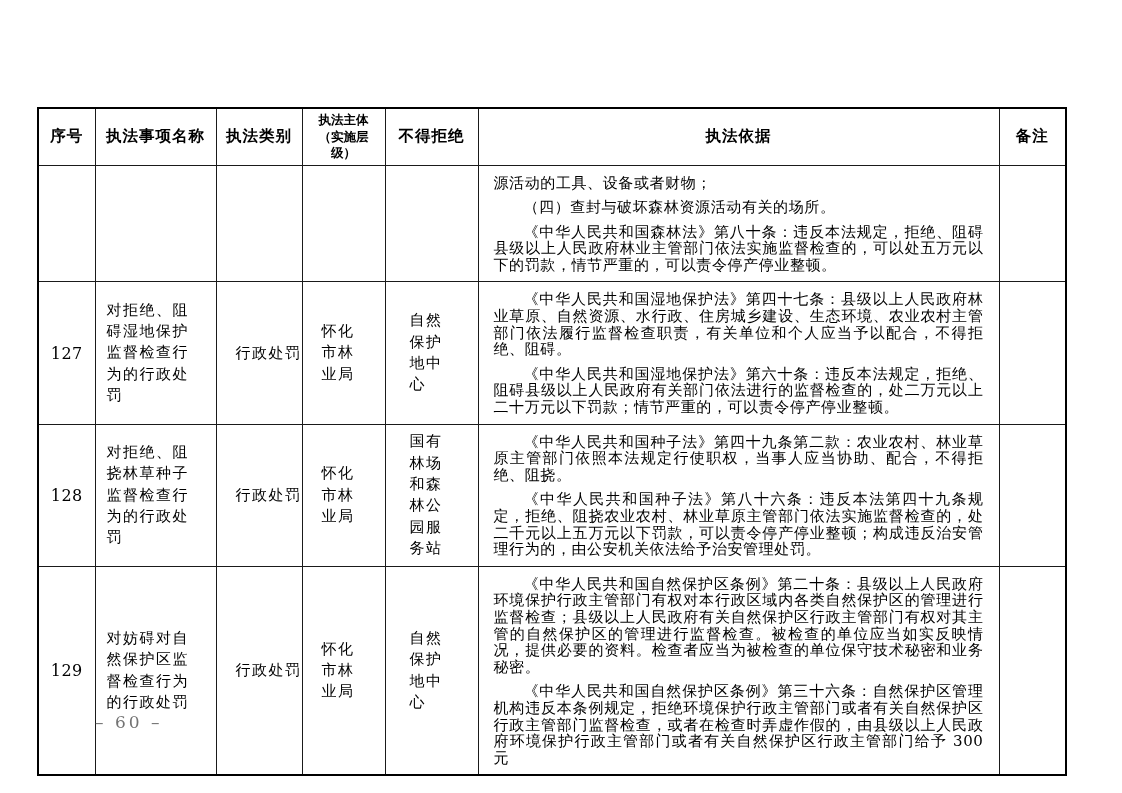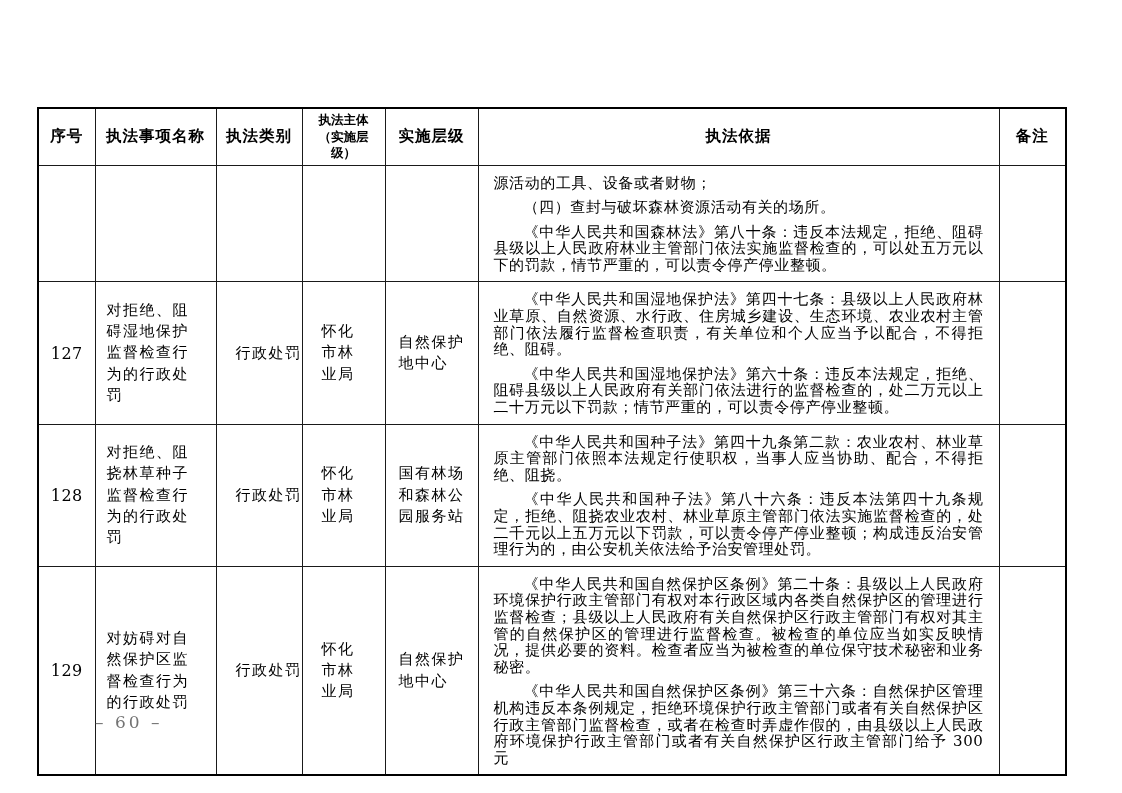--- a/index.html
+++ b/index.html
@@ -80,21 +80,21 @@
     text-align: right;
     letter-spacing: 1.5px;
   }
   td.c-subj {
     padding: 0 19px;
     line-height: 1.42;
     letter-spacing: 1.5px;
     text-align: left;
   }
   td.c-agency {
-    padding: 0 13px;
+    padding: 0 24px;
     line-height: 1.42;
     letter-spacing: 1.5px;
     text-align: left;
   }
   td.c-basis {
     padding: 1px 7px 0 7px;
     vertical-align: top;
   }
   td.c-basis p {
     margin: 8px;
@@ -129,21 +129,21 @@
       <col style="width:93px">
       <col style="width:521px">
       <col style="width:67px">
     </colgroup>
     <thead>
       <tr>
         <th>序号</th>
         <th>执法事项名称</th>
         <th>执法类别</th>
         <th class="small-header">执法主体（实施层级）</th>
-        <th>实施层级</th>
+        <th>不得拒绝</th>
         <th>执法依据</th>
         <th>备注</th>
       </tr>
     </thead>
     <tbody id="table-body">
   <tr class="r-cont">
     <td class="c-id"></td>
     <td class="c-name"></td>
     <td class="c-cat"></td>
     <td class="c-subj"></td>

